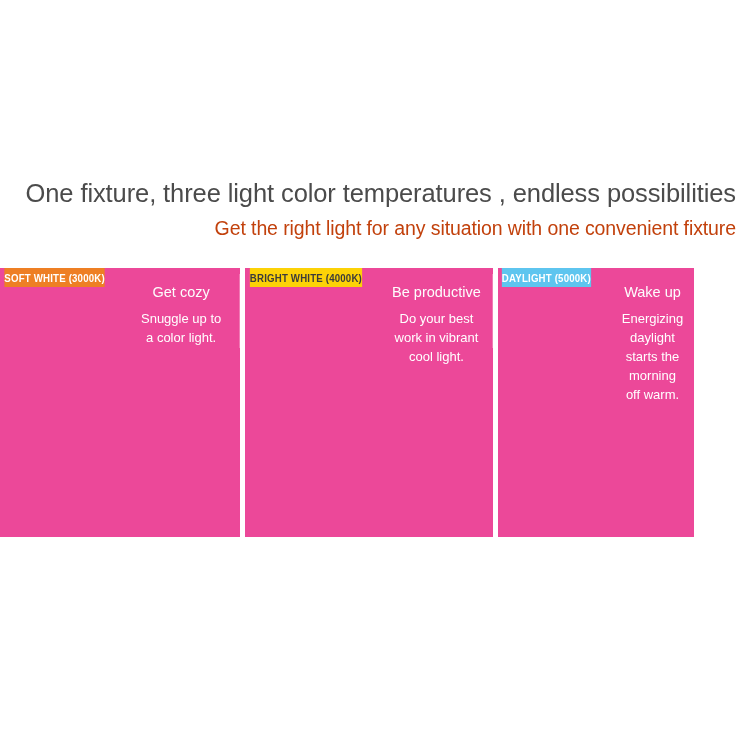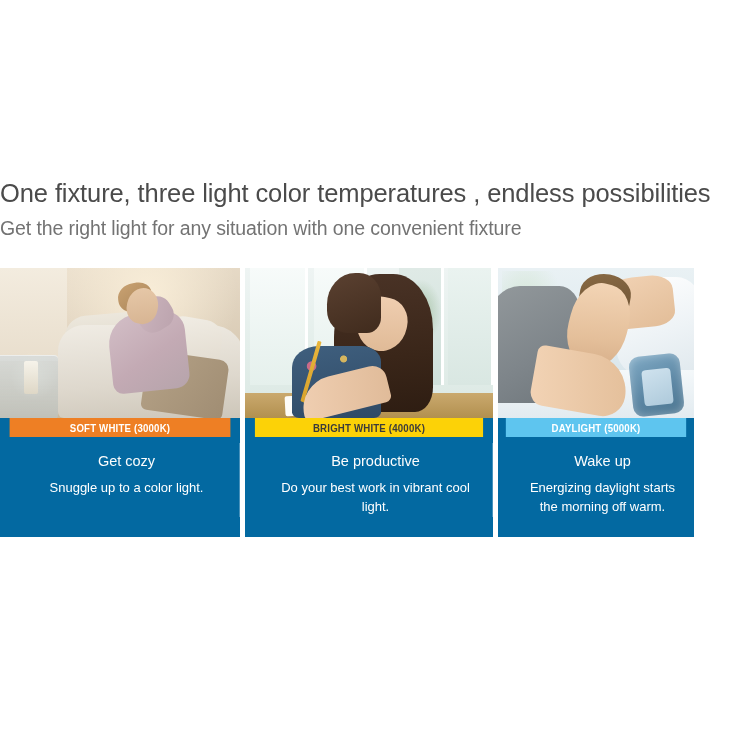--- a/index.html
+++ b/index.html
@@ -20,56 +20,55 @@
     inset: 0;
     background: #ffffff;
   }
 
   
   .headings {
     position: absolute;
     top: 178px;
     left: 0;
     width: 736px;
-    text-align: left;
+    text-align: right;
   }
   .headline {
     font-size: 25.5px;
     font-weight: 300;
     color: #4b4b4b;
     letter-spacing: -0.1px;
     line-height: 1.18;
     white-space: nowrap;
   }
   .subheadline {
     margin-top: 9px;
     font-size: 19.5px;
     font-weight: 400;
-    color: #737373;
+    color: #c2410c;
     letter-spacing: -0.1px;
     line-height: 1.2;
     white-space: nowrap;
   }
 
   
   .banner {
     position: absolute;
     top: 268px;
     left: 0;
     width: 736px;
     height: 269px;
     display: flex;
     background: #ffffff;
   }
   .col {
     position: relative;
     height: 100%;
     display: flex;
-    flex-direction: column;
-    background: #0369a1;
+    background: #ec4899;
   }
   .col-soft    { width: 240px; }
   .col-bright  { width: 248px; margin-left: 5px; justify-content: center; }
   .col-daylight{ width: 196px; margin-left: 5px; }
 
   
   .photo {
     position: relative;
     height: 150px;
     overflow: hidden;

